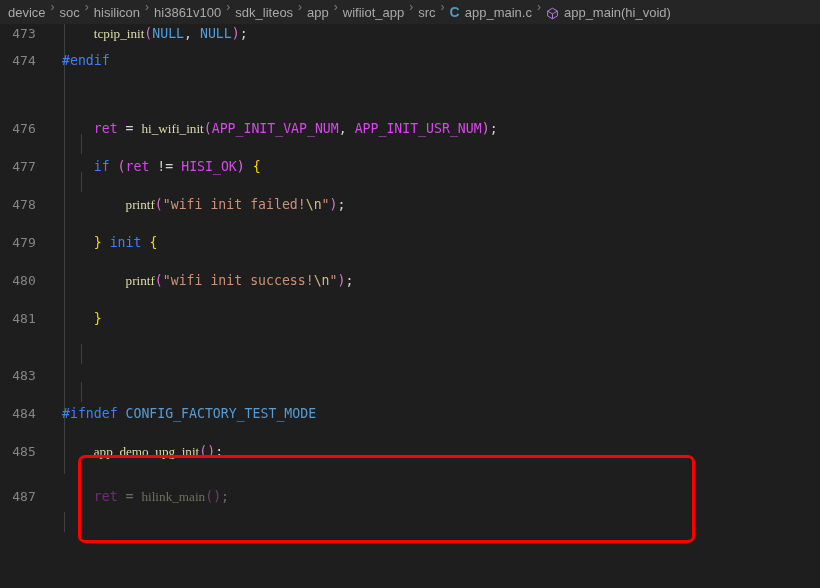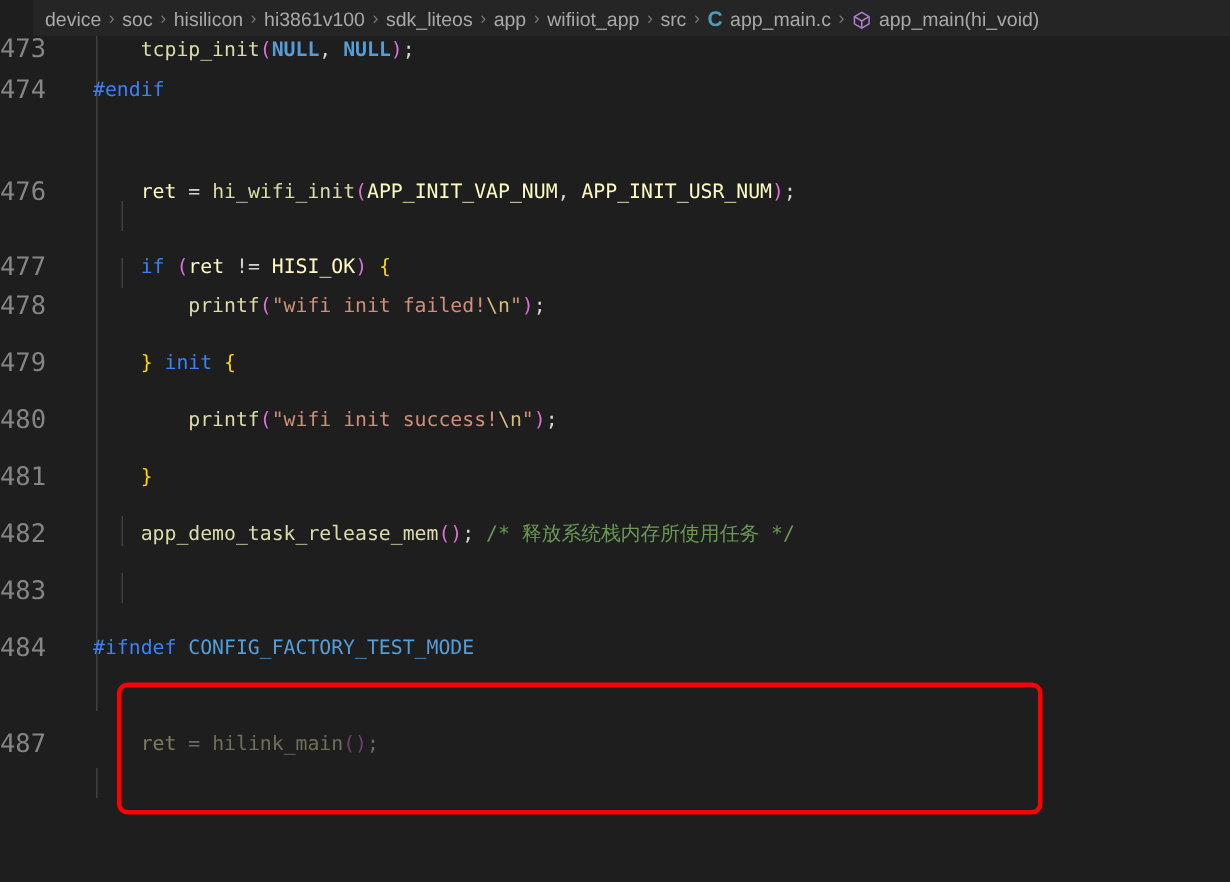--- a/index.html
+++ b/index.html
@@ -7,27 +7,26 @@
   body{
     width:820px;height:588px;overflow:hidden;
     background:#1e1e1e;
     font-family:"DejaVu Sans Mono","Liberation Mono",monospace;
     -webkit-font-smoothing:antialiased;
   }
   
   #breadcrumb{
     height:24px;box-sizing:border-box;
     background:#252526;
-    display:flex;align-items:center;
-    padding:12px 8px;
+    display:flex;
+    padding:0 8px;
     font-family:"Liberation Sans","DejaVu Sans",sans-serif;
     font-size:13px;color:#a9a9a9;
     white-space:nowrap;overflow:hidden;
     user-select:none;
-    margin-left:22px;
   }
   #breadcrumb .crumb{display:flex;align-items:center;gap:5px;}
   #breadcrumb .sep{color:#7a7a7a;margin:0 5px;font-size:12px;}
   #breadcrumb .ctext{color:#a9a9a9;}
   .icon-c{
     color:#519aba;font-weight:bold;font-size:14px;
     font-family:"Liberation Sans","DejaVu Sans",sans-serif;
     line-height:1;
   }
   .icon-method{
@@ -43,37 +42,37 @@
   #code-rows{position:relative;}
   .row{
     position:relative;
     height:19px;line-height:19px;
     font-size:13.2px;
     white-space:pre;
     box-sizing:border-box;
   }
   .ln{
     position:absolute;left:0;top:0;width:48px;
-    text-align:left;
+    text-align:center;
     color:#858585;
-    font-size:17px;
+    font-size:13px;
     user-select:none;
   }
   .code{
     position:absolute;left:62px;top:0;
     color:#d4d4d4;
   }
   
   .guides{position:absolute;left:0;top:0;width:100%;height:100%;pointer-events:none;}
   .guide{position:absolute;top:0;width:1px;background:#404040;}
   
   .kw     {color:#3b82f6;}  
-  .kw2    {color:#569cd6;font-weight:bold;}  
-  .fn     {color:#dcdcaa;}  
-  .var    {color:#fef9c3;}  
+  .kw2    {color:#569cd6;}  
+  .fn     {color:#dcdcaa;font-family:Liberation Serif, serif;}  
+  .var    {color:#d946ef;}  
   .str    {color:#ce9178;}
   .cmt    {color:#6a9955;}
   .punc   {color:#d4d4d4;}
   .paren  {color:#da70d6;}  
   .esc    {color:#d7ba7d;}  
   .macro  {color:#569cd6;}
   .brace  {color:#ffd700;}
   .dim    {opacity:0.42;}
   
   #redbox{
@@ -149,36 +148,36 @@
 
   <div id="code-rows">
 
     <div class="row" style="top:0px"><span class="ln">473</span><span class="code">    <span class="fn">tcpip_init</span><span class="paren">(</span><span class="kw2">NULL</span><span class="punc">,</span> <span class="kw2">NULL</span><span class="paren">)</span><span class="punc">;</span></span></div>
 
     <div class="row" style="top:8px"><span class="ln">474</span><span class="code"><span class="kw">#endif</span></span></div>
 
 
     <div class="row" style="top:57px"><span class="ln">476</span><span class="code">    <span class="var">ret</span> <span class="punc">=</span> <span class="fn">hi_wifi_init</span><span class="paren">(</span><span class="var">APP_INIT_VAP_NUM</span><span class="punc">,</span> <span class="var">APP_INIT_USR_NUM</span><span class="paren">)</span><span class="punc">;</span></span></div>
 
-    <div class="row" style="top:88px"><span class="ln">477</span><span class="code">    <span class="kw">if</span> <span class="paren">(</span><span class="var">ret</span> <span class="punc">!=</span> <span class="var">HISI_OK</span><span class="paren">)</span> <span class="brace">{</span></span></div>
+    <div class="row" style="top:76px"><span class="ln">477</span><span class="code">    <span class="kw">if</span> <span class="paren">(</span><span class="var">ret</span> <span class="punc">!=</span> <span class="var">HISI_OK</span><span class="paren">)</span> <span class="brace">{</span></span></div>
 
     <div class="row" style="top:95px"><span class="ln">478</span><span class="code">        <span class="fn">printf</span><span class="paren">(</span><span class="str">"wifi init failed!</span><span class="esc">\n</span><span class="str">"</span><span class="paren">)</span><span class="punc">;</span></span></div>
 
     <div class="row" style="top:114px"><span class="ln">479</span><span class="code">    <span class="brace">}</span> <span class="kw">init</span> <span class="brace">{</span></span></div>
 
     <div class="row" style="top:133px"><span class="ln">480</span><span class="code">        <span class="fn">printf</span><span class="paren">(</span><span class="str">"wifi init success!</span><span class="esc">\n</span><span class="str">"</span><span class="paren">)</span><span class="punc">;</span></span></div>
 
     <div class="row" style="top:152px"><span class="ln">481</span><span class="code">    <span class="brace">}</span></span></div>
 
-    <div class="row" style="top:171px"><span class="ln">482</span><span class="code">    <span class="fn">app_demo_task_release_mem</span><span class="paren">()</span><span class="punc">;</span> <span class="cmt">/* 释放系统栈内存所使用任务 */</span></span></div>
 
     <div class="row" style="top:190px"><span class="ln">483</span><span class="code"></span></div>
 
     <div class="row" style="top:209px"><span class="ln">484</span><span class="code"><span class="kw">#ifndef</span> <span class="macro">CONFIG_FACTORY_TEST_MODE</span></span></div>
 
+    <div class="row" style="top:228px"><span class="ln">485</span><span class="code">    <span class="fn">app_demo_upg_init</span><span class="paren">()</span><span class="punc">;</span></span></div>
 
 
     <div class="row" style="top:254px"><span class="ln">487</span><span class="code dim">    <span class="var">ret</span> <span class="punc">=</span> <span class="fn">hilink_main</span><span class="paren">()</span><span class="punc">;</span></span></div>
 
   </div>
 
   <div id="redbox" style="left:78px;top:431px;width:617px;height:88px;"></div>
 
 </div>
 

